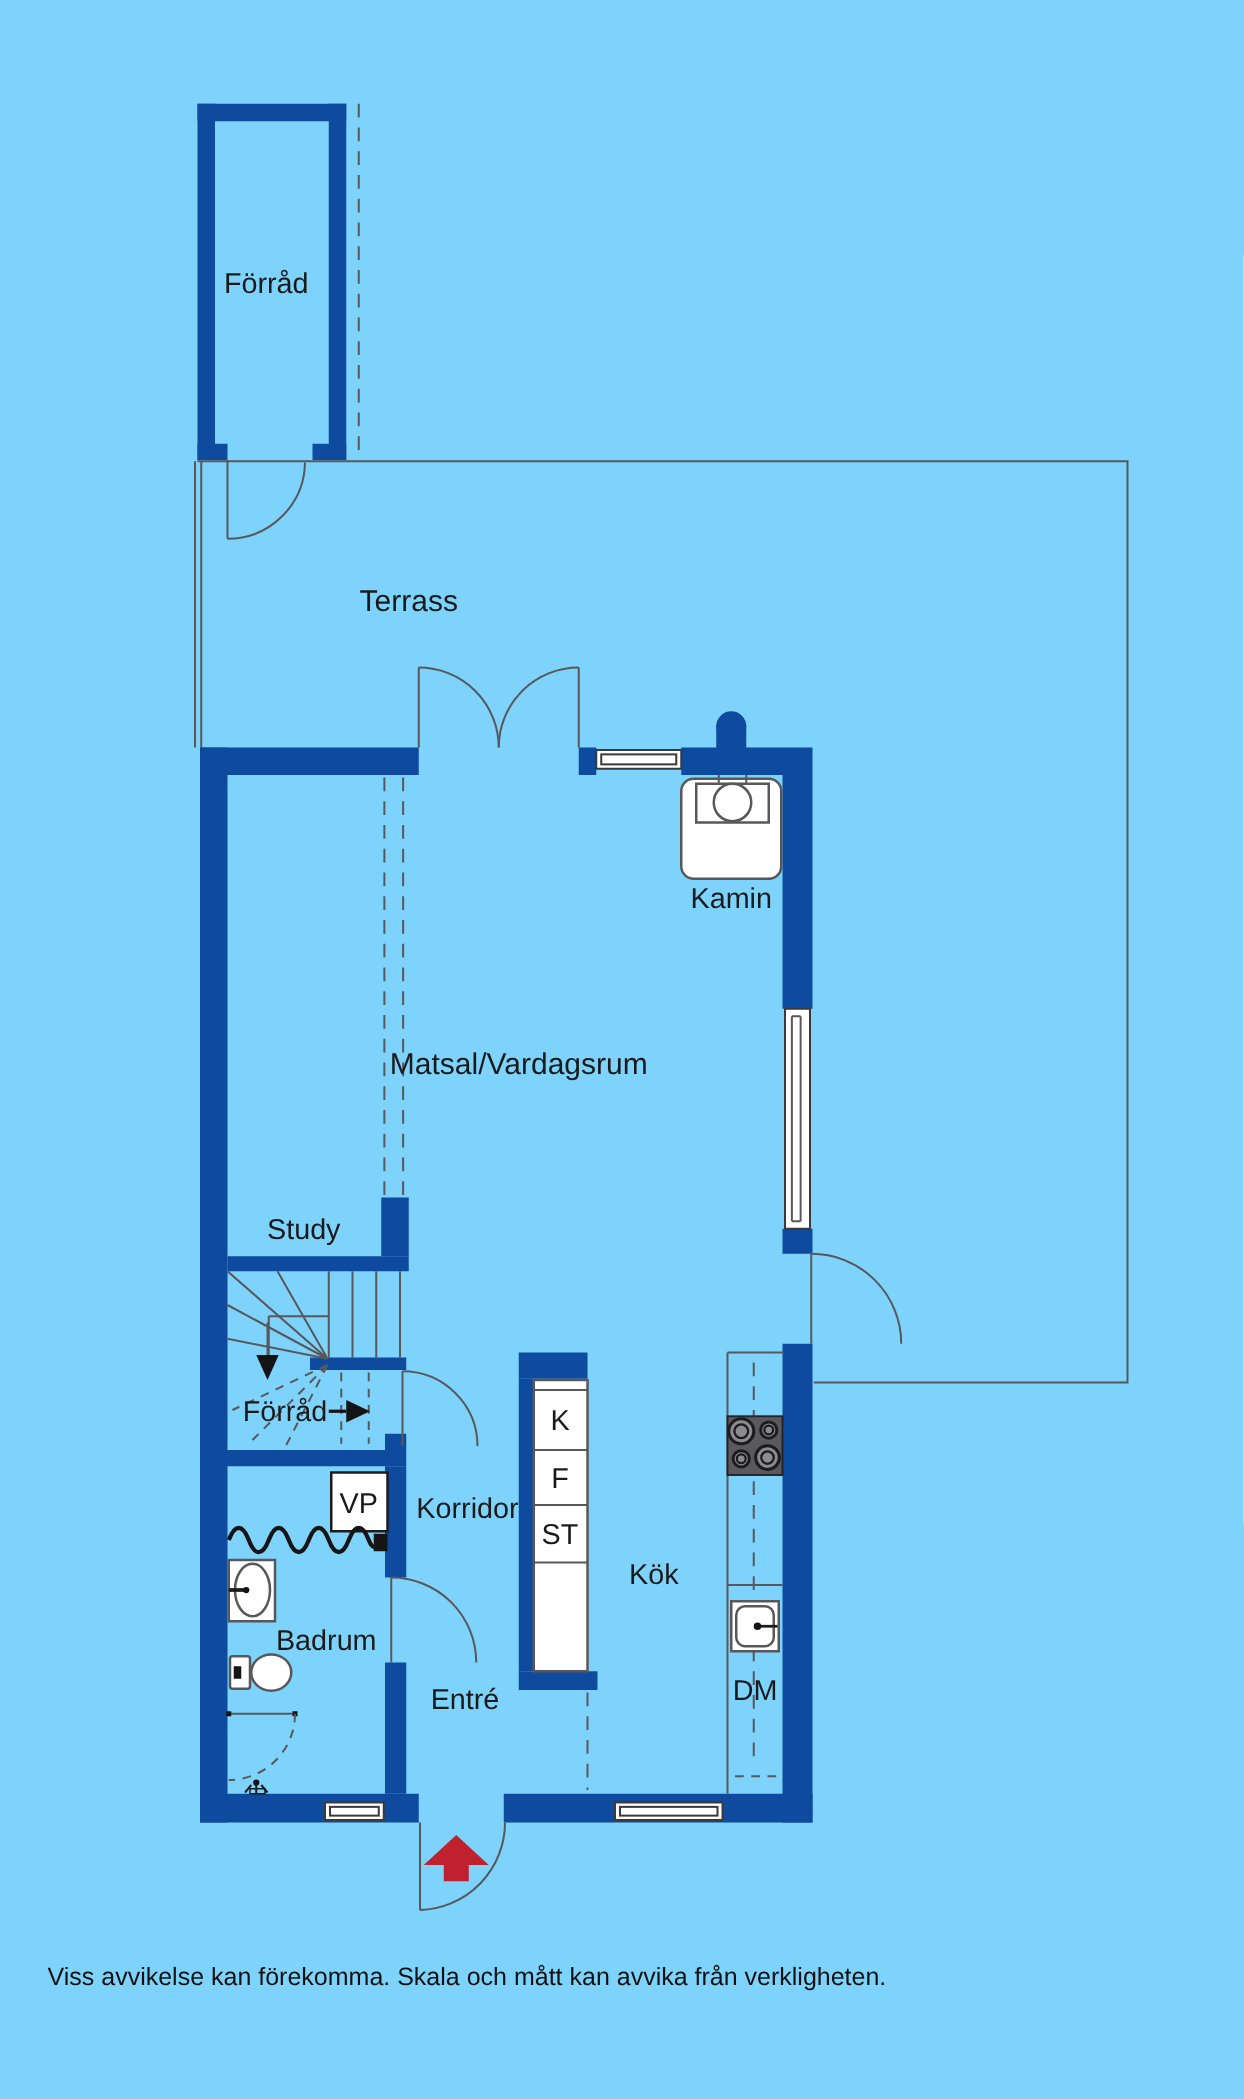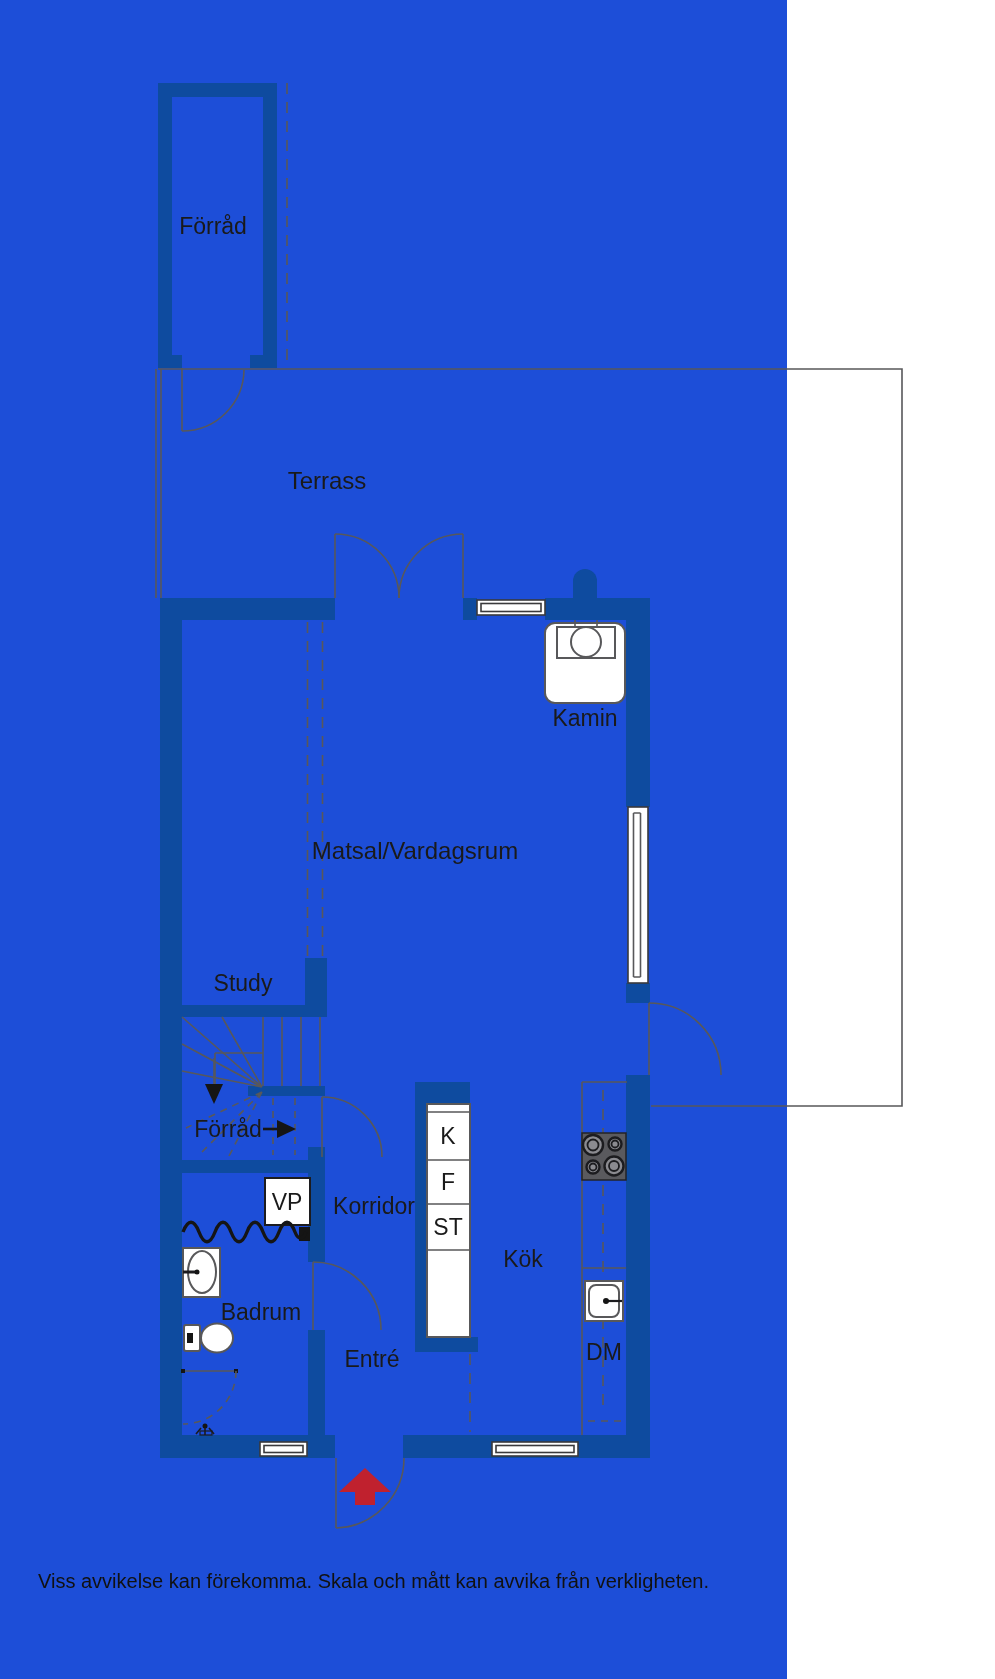--- a/index.html
+++ b/index.html
@@ -3,21 +3,21 @@
 <meta charset="utf-8">
 <style>
   :root{
     --wall:#0e4b9f;
     --line:#58585a;
     --text:#1a1a1a;
     --arrow_red:#c0212e;
     --stove:#5a5a5e;
   }
   html,body{margin:0;padding:0;background:#ffffff;}
-  .page{position:relative;width:787px;height:1679px;background:#1d4ed8;font-family:"Liberation Sans",sans-serif;}
+  .page{position:relative;width:995px;height:1679px;background:#7dd3fc;font-family:"Liberation Sans",sans-serif;}
   svg{display:block;}
   .wall{fill:var(--wall);stroke:none;}
   .thin{stroke:var(--line);stroke-width:1.6;fill:none;}
   .dash{stroke-dasharray:11 8;}
   .dash2{stroke-dasharray:7 6;}
   .winbox{fill:#ffffff;stroke:#3a3a3c;stroke-width:1.6;}
   .fixture{fill:#ffffff;stroke:var(--line);stroke-width:2;}
   .blackfill{fill:#151515;stroke:none;}
   .label{font-family:"Liberation Sans",sans-serif;font-size:23px;fill:var(--text);text-anchor:middle;}
   .label-lg{font-size:24px;}

